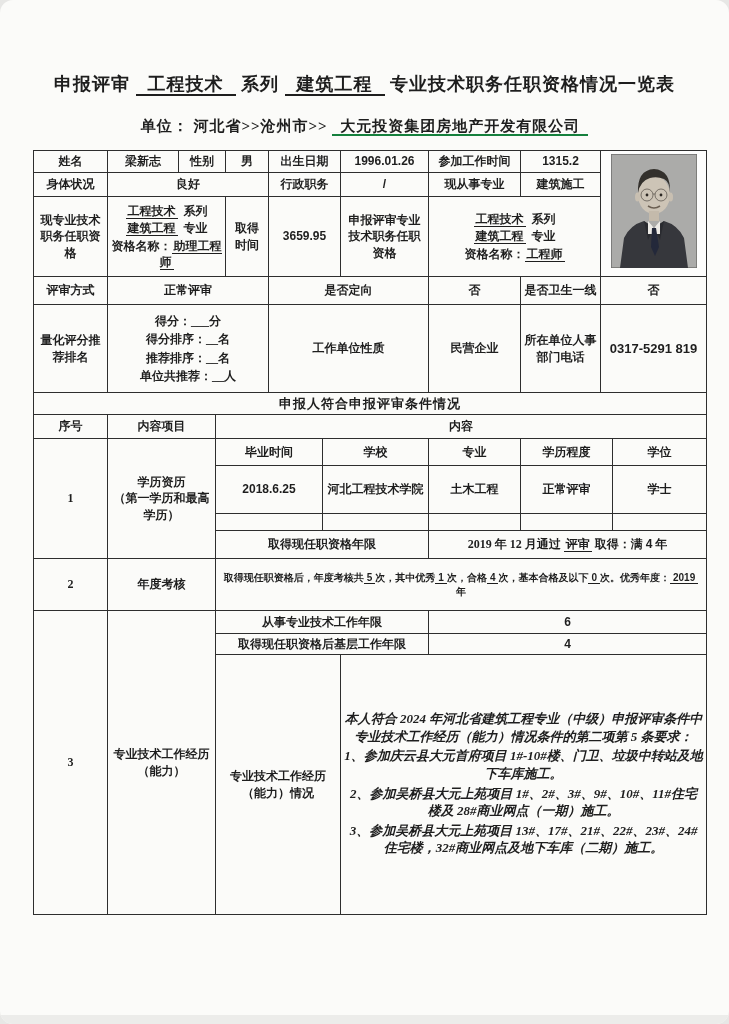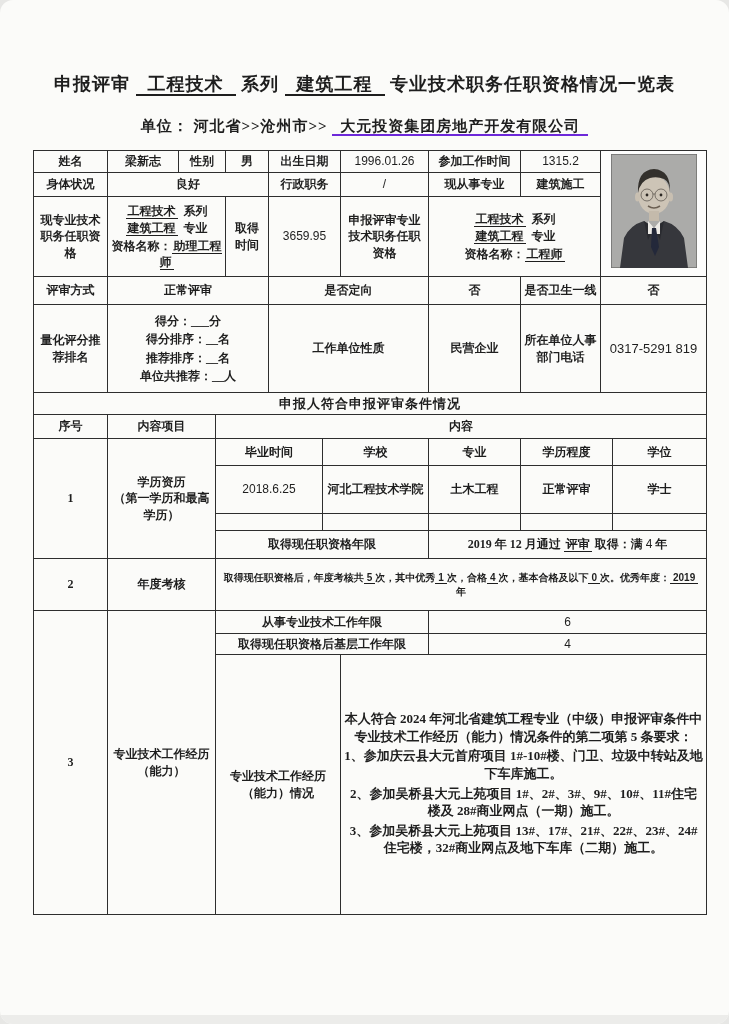--- a/index.html
+++ b/index.html
@@ -12,44 +12,44 @@
   }
   .doc-title{
     position:absolute;top:72px;left:0;width:100%;text-align:center;
     font-size:18px;font-weight:bold;letter-spacing:1px;white-space:nowrap;
   }
   .doc-title .ul-seg{border-bottom:2px solid #1e1e1e;padding:0 12px;}
   .doc-subtitle{
     position:absolute;top:117px;left:0;width:100%;text-align:center;
     font-size:15px;font-weight:bold;letter-spacing:1px;
   }
-  .doc-subtitle .ul-seg{border-bottom:2px solid #6d28d9;padding:0 8px;}
+  .doc-subtitle .ul-seg{border-bottom:2px solid #15803d;padding:0 8px;}
   table.form{
     position:absolute;left:33px;top:150px;width:673px;
     border-collapse:collapse;table-layout:fixed;
     font-size:12px;font-weight:600;
   }
   table.form td{
     border:1.6px solid #2e2e2e;text-align:center;vertical-align:middle;
     padding:1px 3px;line-height:1.35;overflow:hidden;
   }
   td.w4{padding:1px 9px;}                 
   td.tl{text-align:left;padding-left:6px;}
   td.top{vertical-align:top;}
-  .num{font-family:"Liberation Sans","DejaVu Sans",sans-serif;font-weight:normal;}
+  .num{font-family:"Liberation Sans","DejaVu Sans",sans-serif;font-weight:bold;}
   .uv{border-bottom:1.5px solid #1e1e1e;padding:0 2px;}
   .nu{font-family:"Liberation Sans","DejaVu Sans",sans-serif;font-weight:bold;
       border-bottom:1.5px solid #1e1e1e;padding:0 3px;}
   .prewrap{white-space:pre-line;}
   .qline{margin:1px 0;}
   .qline .suffix{margin-left:6px;}
   .quant-line{margin:2px 0;}
   .section-title{font-size:13px;font-weight:bold;letter-spacing:1px;}
   .assess-text{font-size:10px;line-height:1.6;text-align:left;padding:2px 6px;}
-  .exp-text{font-size:13px;line-height:1.6;text-align:left;padding:5px 8px;}
+  .exp-text{font-size:13px;line-height:1.6;text-align:left;padding:5px 8px;font-style:italic;}
   .exp-text p{margin:0 0 2px 0;}
   .phone{font-size:13px;line-height:1.5;}
   .photo-cell{padding:4px;background:#fdfdfc;}
   .scan-edge{position:absolute;left:0;bottom:0;width:100%;height:9px;background:#ececea;}
 </style>
 </head>
 <body>
 
 <div class="page">
 

